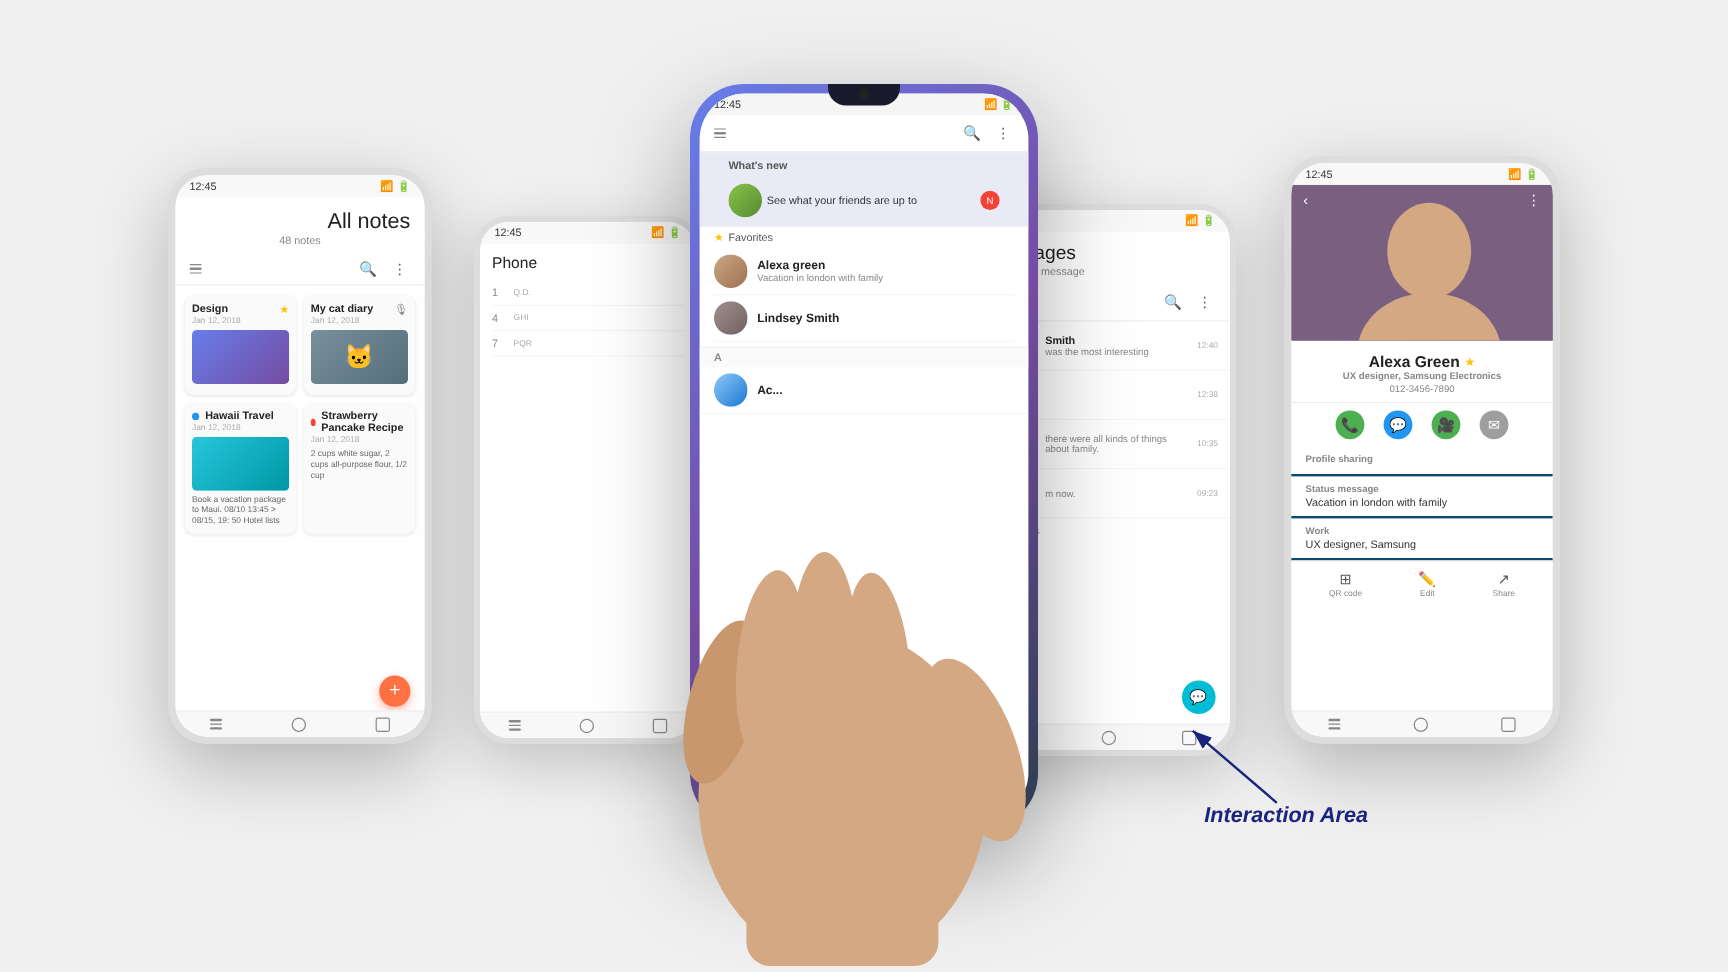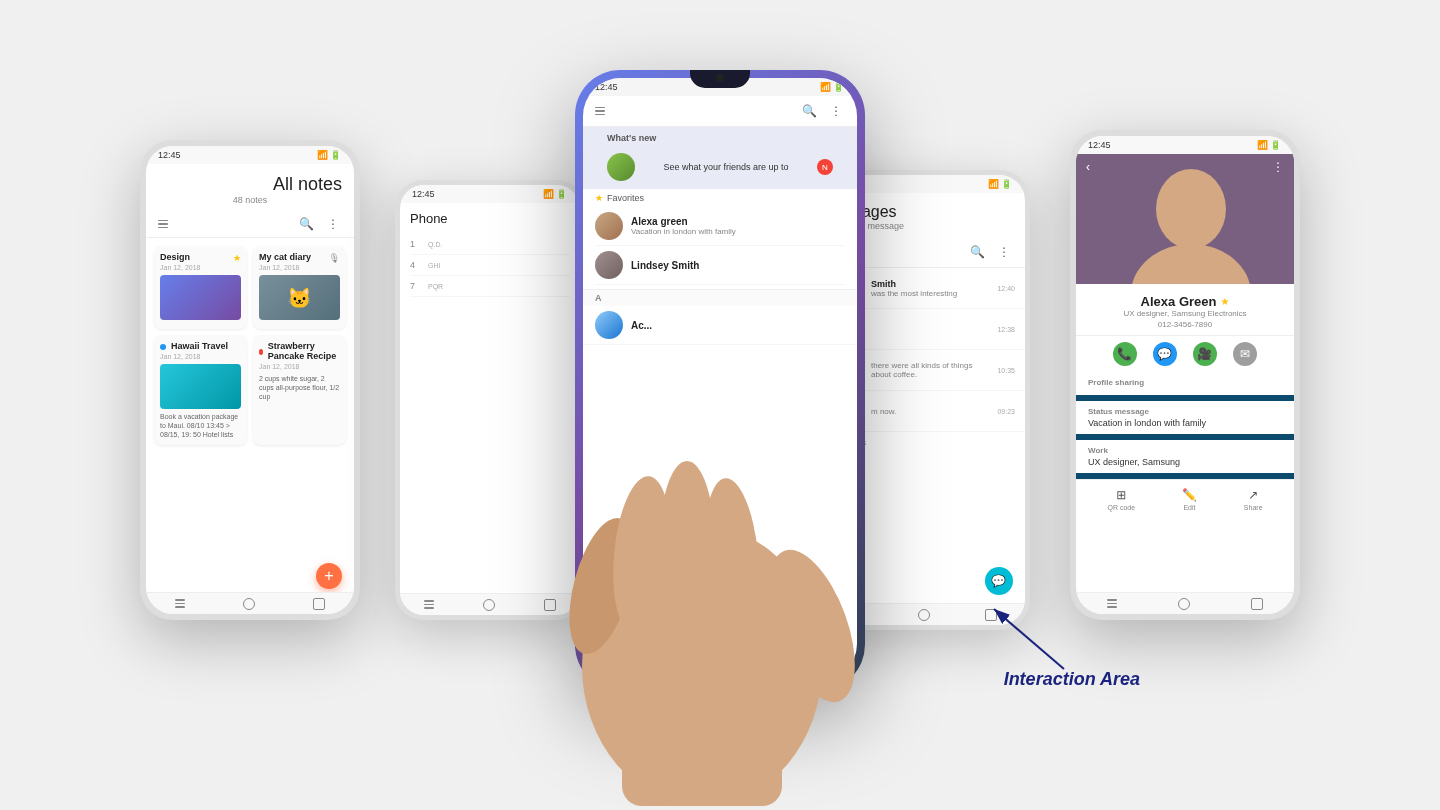--- a/index.html
+++ b/index.html
@@ -154,21 +154,20 @@
       color: #555;
       font-weight: 600;
       margin-bottom: 6px;
     }
 
     .whats-new-item {
       display: flex;
       align-items: center;
       gap: 4px;
       padding: 4px 0;
-      text-align: center;
     }
 
     .mini-avatar {
       width: 28px;
       height: 28px;
       border-radius: 50%;
       background: #c8a882;
       flex-shrink: 0;
       overflow: hidden;
     }
@@ -655,20 +654,21 @@
 
     .detail-name {
       font-size: 13px;
       font-weight: 600;
       color: #222;
     }
 
     .detail-title {
       font-size: 8px;
       color: #888;
+      font-weight: bold;
     }
 
     .detail-phone {
       font-size: 8px;
       color: #888;
       margin-top: 2px;
     }
 
     .star-badge {
       color: #FFC107;
@@ -692,21 +692,21 @@
       font-size: 12px;
     }
 
     .action-call { background: #4CAF50; color: #fff; }
     .action-msg { background: #2196F3; color: #fff; }
     .action-video { background: #4CAF50; color: #fff; }
     .action-mail { background: #9E9E9E; color: #fff; }
 
     .detail-section {
       padding: 6px 12px;
-      border-bottom: 6px solid #0c4a6e;
+      border-bottom: 2px solid #0c4a6e;
     }
 
     .detail-section-title {
       font-size: 8px;
       color: #888;
       font-weight: 600;
       margin-bottom: 2px;
     }
 
     .detail-section-value {
@@ -1007,21 +1007,21 @@
         <div class="message-item">
           <div class="message-avatar" style="background:linear-gradient(135deg,#c9a8e0,#8e44ad)"></div>
           <div class="message-info">
             <div class="message-text"></div>
           </div>
           <div class="message-time">12:38</div>
         </div>
         <div class="message-item">
           <div class="message-avatar" style="background:linear-gradient(135deg,#a8d5a2,#388e3c)"></div>
           <div class="message-info">
-            <div class="message-text">there were all kinds of things about coffee.</div>
+            <div class="message-text">there were all kinds of things about family.</div>
           </div>
           <div class="message-time">10:35</div>
         </div>
         <div class="message-item">
           <div class="message-avatar" style="background:linear-gradient(135deg,#ffcc80,#f57c00)"></div>
           <div class="message-info">
             <div class="message-text">m now.</div>
           </div>
           <div style="display:flex;flex-direction:column;align-items:flex-end;gap:4px">
             <div class="message-time">09:23</div>

